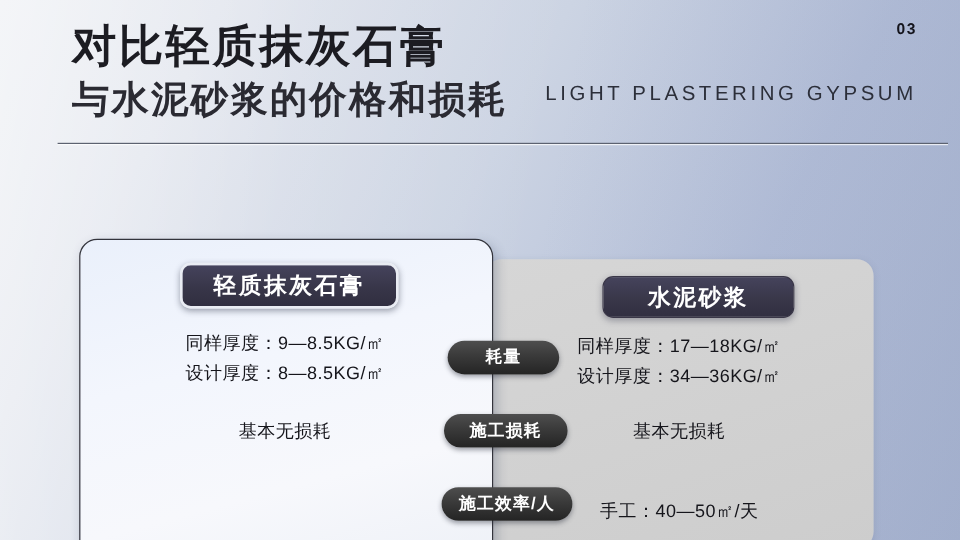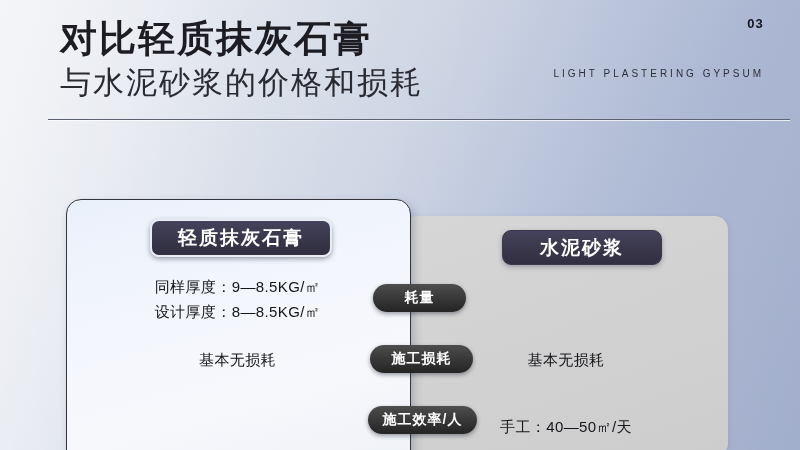--- a/index.html
+++ b/index.html
@@ -22,30 +22,30 @@
 
   
   #header{position:absolute;left:0;top:0;width:800px;height:130px;}
   .title-main{
     position:absolute;left:60px;top:16px;
     font-size:37px;line-height:45px;font-weight:bold;
     letter-spacing:2px;color:#1c1c22;white-space:nowrap;
   }
   .title-sub{
     position:absolute;left:60px;top:63px;
-    font-size:31px;line-height:40px;font-weight:400;
+    font-size:31px;line-height:40px;font-weight:700;
     letter-spacing:2px;color:#2a2a32;white-space:nowrap;
   }
   .eyebrow-num{
     position:absolute;right:36px;top:16px;
     font-size:13px;font-weight:bold;letter-spacing:1.2px;color:#14141c;
   }
   .eyebrow-en{
     position:absolute;right:36px;top:68px;
-    font-size:10px;letter-spacing:3.0px;color:#2c2f3a;white-space:nowrap;
+    font-size:17px;letter-spacing:3.0px;color:#2c2f3a;white-space:nowrap;
   }
   #rule{
     position:absolute;left:48px;top:119px;width:742px;height:2px;
     background:linear-gradient(to bottom,#5c6270 0 1px,rgba(255,255,255,.75) 1px 2px);
   }
 
   
   #compare{position:absolute;left:0;top:0;width:800px;height:414px;margin-top:44px;}
 
   .card-right{
@@ -128,20 +128,24 @@
     <div class="title-pill pill-right">水泥砂浆</div>
 
     <div class="rows l-rows1">
       <div>同样厚度：9—8.5KG/㎡</div>
       <div>设计厚度：8—8.5KG/㎡</div>
     </div>
     <div class="rows l-rows2">
       <div>基本无损耗</div>
     </div>
 
+    <div class="rows r-rows1">
+      <div>同样厚度：17—18KG/㎡</div>
+      <div>设计厚度：34—36KG/㎡</div>
+    </div>
     <div class="rows r-rows2">
       <div>基本无损耗</div>
     </div>
     <div class="rows r-rows3">
       <div>手工：40—50㎡/天</div>
     </div>
 
     <div class="metric-pill mp2">施工损耗</div>
     <div class="metric-pill mp1">耗量</div>
     <div class="metric-pill mp3">施工效率/人</div>

